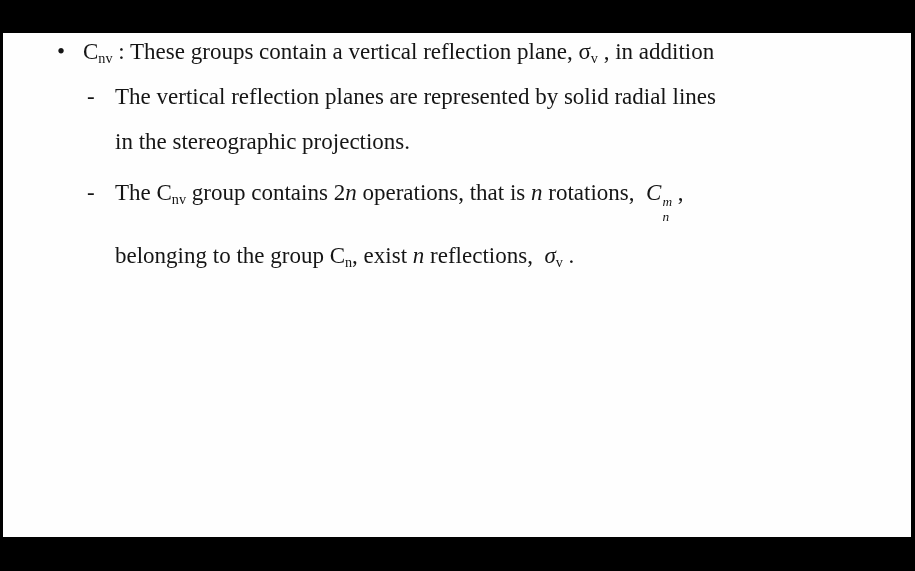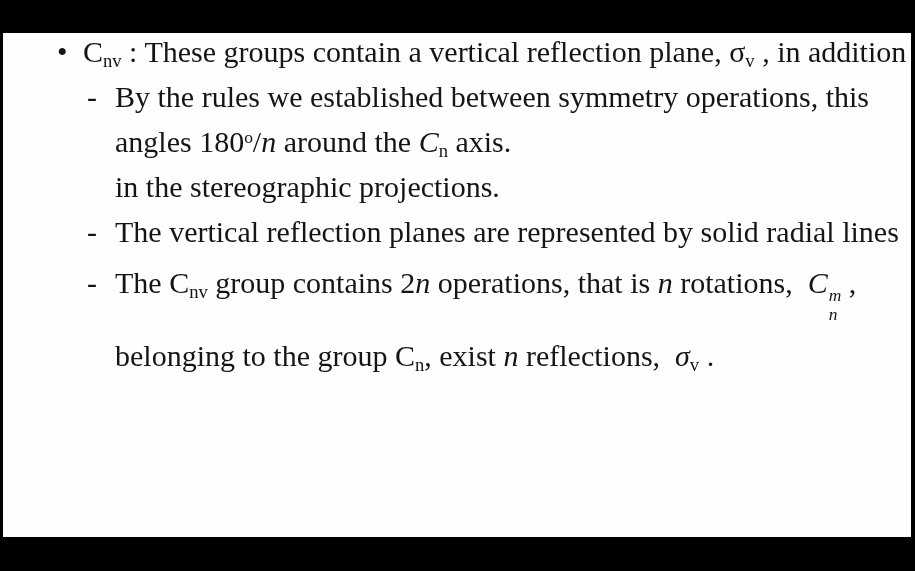--- a/index.html
+++ b/index.html
@@ -13,21 +13,21 @@
     background:#fefefe;
   }
   .bar{position:absolute;left:0;right:0;background:#000;}
   .bar-top{top:0;height:33px;}
   .bar-bottom{bottom:0;height:34px;}
   .edge{position:absolute;top:0;bottom:0;background:#000;}
   .edge-left{left:0;width:3px;}
   .edge-right{right:0;width:4px;}
   .content{position:absolute;top:-4px;left:0;right:0;}
   .line{
-    line-height:45px;font-size:30px;color:#151515;white-space:pre;
+    line-height:45px;font-size:23px;color:#151515;white-space:pre;
   }
   .ind0{padding-left:54px;}
   .ind0 > .marker{display:inline-block;width:26px;}
   .ind1{padding-left:84px;}
   .ind1 > .marker{display:inline-block;width:28px;}
   .it{font-style:italic;}
   .ul{text-decoration:underline;text-underline-offset:3px;}
   sub{font-size:0.62em;line-height:0;vertical-align:-0.28em;}
   .sup{font-size:0.58em;line-height:0;vertical-align:0.5em;}
   .stack{
@@ -38,21 +38,19 @@
 </style>
 </head>
 <body>
 
 <div class="bar bar-top"></div>
 <div class="edge edge-left"></div>
 <div class="edge edge-right"></div>
 <div class="paper">
   <div class="content">
       <div class="line ind0"><span class="marker">•</span><span>C</span><sub>nv</sub><span> : These groups contain a vertical reflection plane, </span><span>σ</span><sub>v</sub><span> , in addition</span></div>
-      <div class="line ind1"><span class="marker">-</span><span>By the rules we established between symmetry operations, this</span></div>
-      <div class="line ind1"><span class="marker"></span><span>angles 180</span><span class="sup">o</span><span>/</span><span class="it">n</span><span> around the </span><span class="it">C</span><sub>n</sub><span> axis.</span></div>
+      <div class="line ind1"><span class="marker">-</span><span>The vertical reflection planes are represented by solid radial lines</span></div>
       <div class="line ind1"><span class="marker"></span><span>in the stereographic projections.</span></div>
-      <div class="line ind1"><span class="marker">-</span><span>The vertical reflection planes are represented by solid radial lines</span></div>
       <div class="line ind1" style="margin-top: 6px;"><span class="marker">-</span><span>The C</span><sub>nv</sub><span> group contains 2</span><span class="it">n</span><span> operations, that is </span><span class="it">n</span><span> rotations,  </span><span><span class="it">C</span><span class="stack"><span>m</span><span>n</span></span></span><span> ,</span></div>
       <div class="line ind1" style="margin-top: 9px;"><span class="marker"></span><span>belonging to the group C</span><sub>n</sub><span>, exist </span><span class="it">n</span><span> reflections,  </span><span class="it">σ</span><sub>v</sub><span> .</span></div>
     </div>
 </div>
 <div class="bar bar-bottom"></div>
 
 </body></html>

